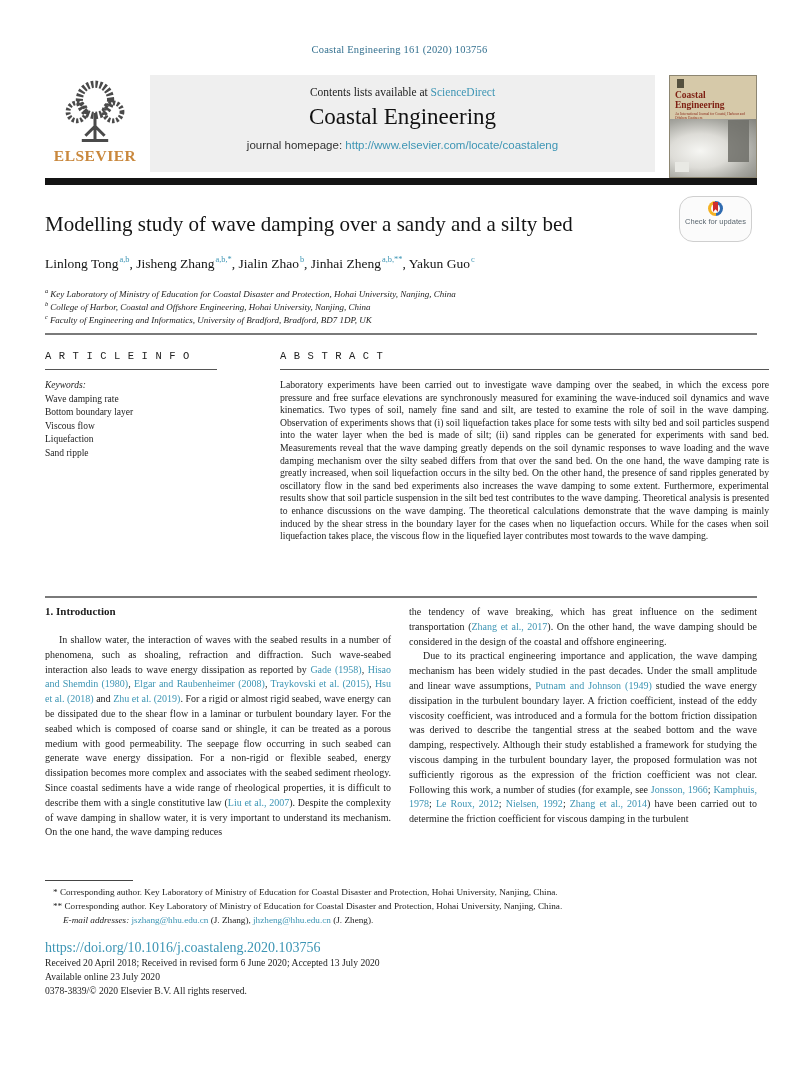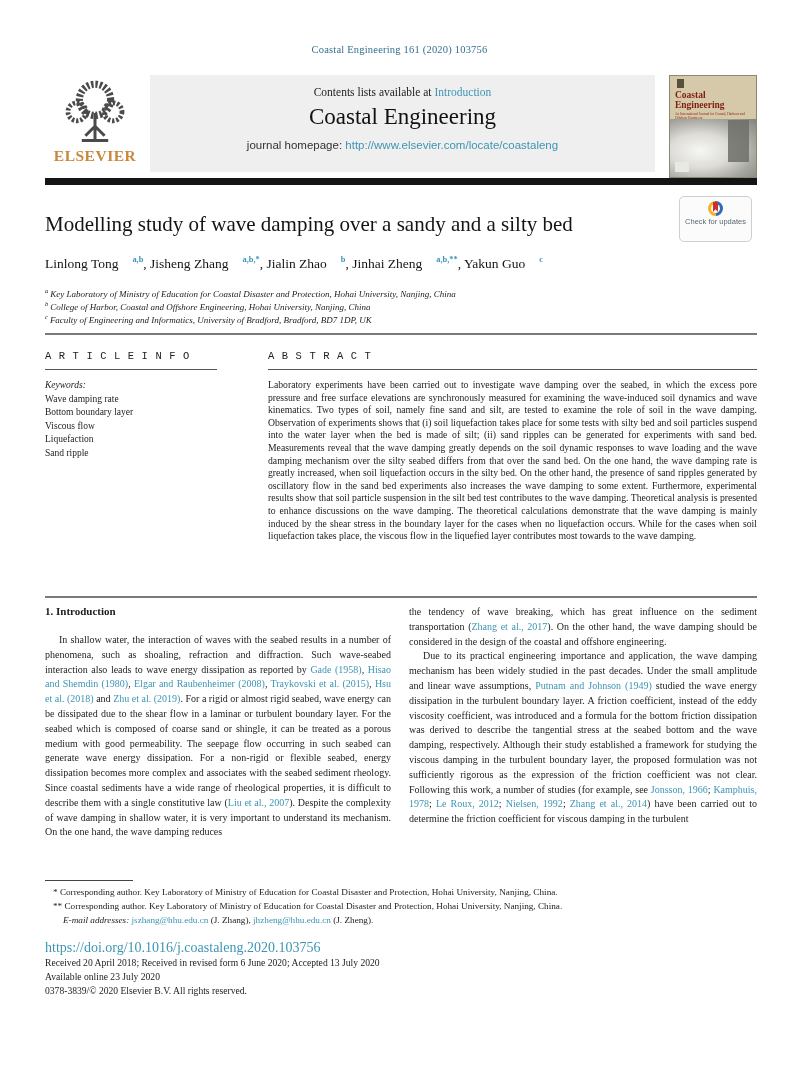--- a/index.html
+++ b/index.html
@@ -27,45 +27,45 @@
   .cover-subtitle { color:#8a2a1a; font-size:3.5px; line-height:1.3; padding:1px 5px 0; }
   .cover-photo { position:absolute; bottom:0; left:0; width:100%; height:58px;
      background: radial-gradient(ellipse at 35% 55%, #f6f6f3 0%, #dddcd7 38%, #a8a8a2 70%, #83837d 100%); }
   .cover-photo::after { content:""; position:absolute; right:7px; top:1px; width:21px; height:42px; background:#6e6e68; opacity:.85; }
   .cover-photo::before { content:""; position:absolute; left:5px; bottom:5px; width:14px; height:10px; background:#e9e9e4; z-index:2; }
 
   .black-bar { position:absolute; top:178px; left:45px; width:712px; height:7px; background:#141414; }
 
   
   .title { position:absolute; top:212px; left:45px; width:610px; font-size:21px; font-weight:normal; color:#141414; }
-  .check-badge { position:absolute; left:679px; top:196px; width:73px; height:46px; border:1px solid #cfcfcf; border-radius:5px; background:#fbfbfb; text-align:center; cursor:pointer; }
+  .check-badge { position:absolute; left:679px; top:196px; width:73px; height:46px; border:1px solid #cfcfcf; border-radius:14px; background:#fbfbfb; text-align:center; cursor:pointer; }
   .badge-icon { position:relative; width:15px; height:15px; margin:4px auto 1px; border-radius:50%;
      background: conic-gradient(#2f6bb0 0 50%, #f4b223 50% 100%); }
   .badge-icon::before { content:""; position:absolute; left:3px; top:3px; width:9px; height:9px; border-radius:50%; background:#fbfbfb; }
   .badge-icon::after { content:""; position:absolute; left:5px; top:1px; width:5px; height:10px;
      background:#cf2e2e; clip-path: polygon(0 0, 100% 0, 100% 100%, 50% 72%, 0 100%); }
   .badge-text { font-family:"Liberation Sans", sans-serif; font-size:7.5px; line-height:1.25; color:#5b6770; }
 
   
   .authors { position:absolute; top:255px; left:45px; width:660px; font-size:13.5px; color:#141414; }
-  .rt-sup { vertical-align:super; font-size:62%; color:#3d95b4; margin-left:14px;font-weight:bold; }
+  .rt-sup { vertical-align:super; font-size:62%; color:#3d95b4; margin-left:1px; }
   .rt-link { color:#3d95b4; cursor:pointer; }
   .rt-italic { font-style:italic;margin-top:12px; }
   .affiliations { position:absolute; top:287px; left:45px; width:700px; }
   .affil { font-size:9px; font-style:italic; line-height:1.35; color:#222; }
   .affil .sup { vertical-align:super; font-size:72%; margin-right:2px; }
 
   .rule { position:absolute; left:45px; width:712px; background:#7a7a7a; }
   .affil-rule { top:333px; height:2px; }
   .abs-rule  { top:596px; height:2px; }
 
   
   .info-abstract { position:absolute; top:350px; left:45px; width:712px; }
   .info-col { position:absolute; left:0; top:0; width:205px; }
-  .abs-col  { position:absolute; left:223px; top:0; width:489px; }
+  .abs-col  { position:absolute; left:235px; top:0; width:489px; }
   .sec-heading { font-size:10.5px; color:#222; letter-spacing:.6px;font-family:Liberation Mono, monospace; }
   .sec-underline { height:1px; background:#555; margin:7px 0 9px; }
   .info-col .sec-underline { width:172px; }
   .kw-label { font-size:9.5px; font-style:italic; line-height:1.45; }
   .kw { font-size:9.5px; line-height:1.42; }
   .abs-text { font-size:9.7px; line-height:1.3; text-align:justify; color:#1c1c1c; }
 
   
   .body-cols { position:absolute; top:605px; left:45px; width:712px; }
   .col-left  { position:absolute; left:0; top:0; width:346px; }
@@ -99,21 +99,21 @@
             <circle cx="45" cy="29" r="7.5" stroke-width="4" stroke-dasharray="2 1.5"></circle>
             <path d="M30 30 L30 52 M30 41 L22 49 M30 41 L38 49 M19 53 L41 53" stroke-width="2.5"></path>
           </g>
         </svg>
       </span>
       <div class="els-text">ELSEVIER</div>
     </div>
 
     <div class="header-box">
       <div class="contents-line">
-        <span>Contents lists available at </span><a class="link">Introduction</a>
+        <span>Contents lists available at </span><a class="link">ScienceDirect</a>
       </div>
       <div class="journal-name">Coastal Engineering</div>
       <div class="homepage-line">
         <span>journal homepage: </span><a class="link">http://www.elsevier.com/locate/coastaleng</a>
       </div>
     </div>
 
     <div class="cover">
       <div class="cover-emblem"></div>
       <div class="cover-title">Coastal Engineering</div>

